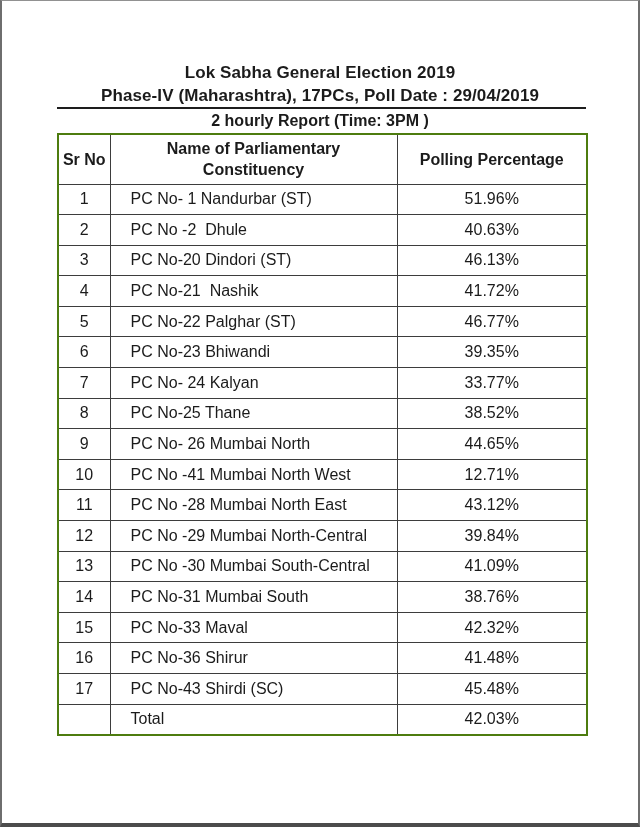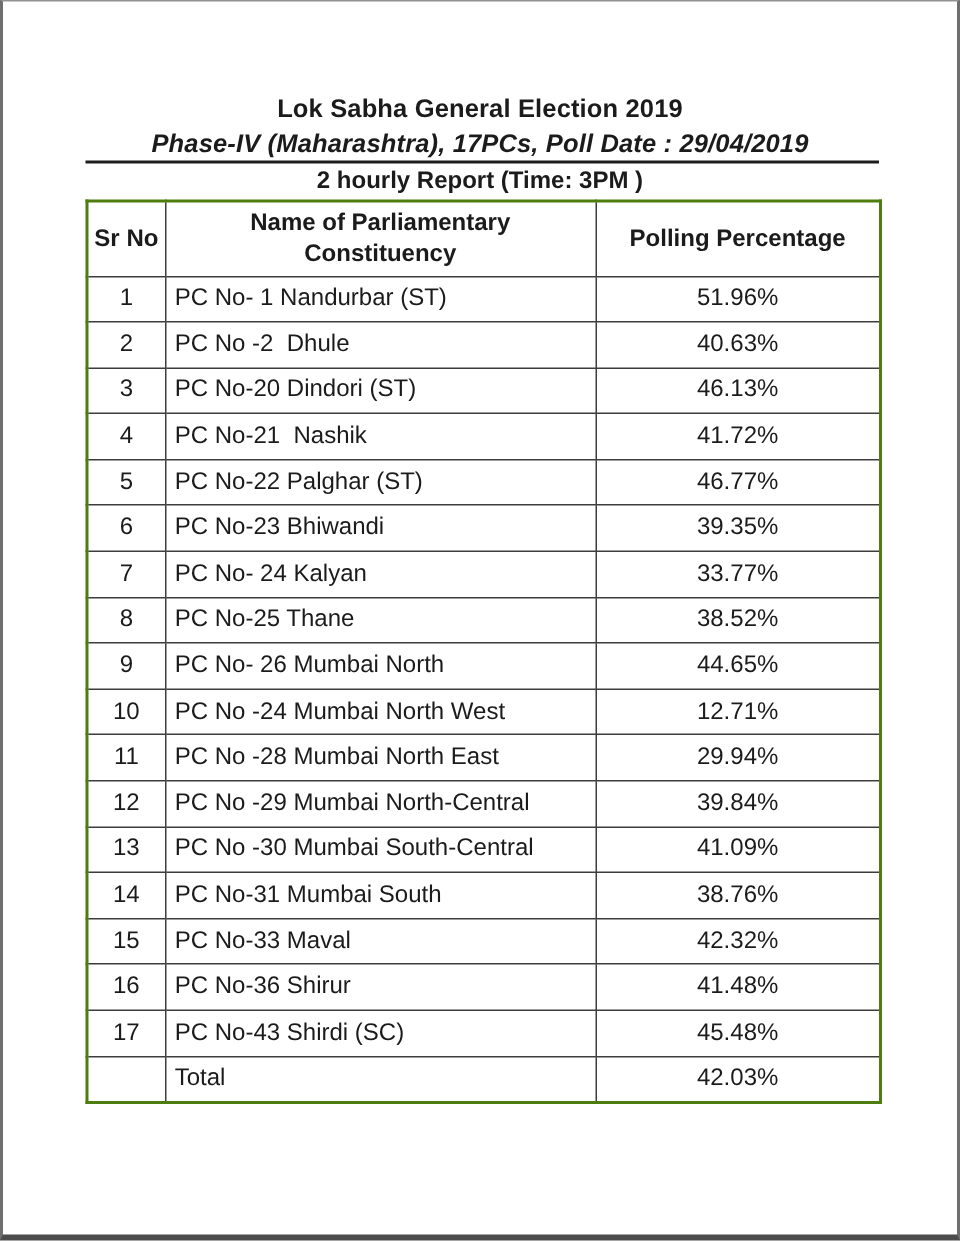--- a/index.html
+++ b/index.html
@@ -22,21 +22,20 @@
     font-size: 17px;
     font-weight: 700;
     line-height: 23px;
     letter-spacing: 0.1px;
   }
   .title-phase {
     font-size: 17px;
     font-weight: 700;
     line-height: 23px;
     letter-spacing: 0.1px;
-    font-style: italic;
   }
   .header-divider {
     margin-left: 55px;
     width: 529px;
     height: 0;
     border-bottom: 2px solid #1d1d1d;
   }
   .title-report {
     font-size: 16px;
     font-weight: 700;
@@ -73,21 +72,21 @@
   }
   tbody td {
     height: 30.6px;
     font-size: 16px;
     font-weight: 400;
     vertical-align: middle;
   }
   td.c-sr  { text-align: center; }
   td.c-name {
     text-align: left;
-    padding-left: 6px;
+    padding-left: 20px;
     white-space: pre-wrap;
   }
   td.c-pct { text-align: center; }
 </style>
 </head>
 <body>
 
 <div class="page">
   <div class="titles">
     <div class="title-main">Lok Sabha General Election 2019</div>
@@ -152,27 +151,27 @@
     <td class="c-name">PC No-25 Thane</td>
     <td class="c-pct">38.52%</td>
   </tr>
         <tr>
     <td class="c-sr">9</td>
     <td class="c-name">PC No- 26 Mumbai North</td>
     <td class="c-pct">44.65%</td>
   </tr>
         <tr>
     <td class="c-sr">10</td>
-    <td class="c-name">PC No -24 Mumbai North West</td>
+    <td class="c-name">PC No -41 Mumbai North West</td>
     <td class="c-pct">12.71%</td>
   </tr>
         <tr>
     <td class="c-sr">11</td>
     <td class="c-name">PC No -28 Mumbai North East</td>
-    <td class="c-pct">29.94%</td>
+    <td class="c-pct">43.12%</td>
   </tr>
         <tr>
     <td class="c-sr">12</td>
     <td class="c-name">PC No -29 Mumbai North-Central</td>
     <td class="c-pct">39.84%</td>
   </tr>
         <tr>
     <td class="c-sr">13</td>
     <td class="c-name">PC No -30 Mumbai South-Central</td>
     <td class="c-pct">41.09%</td>

